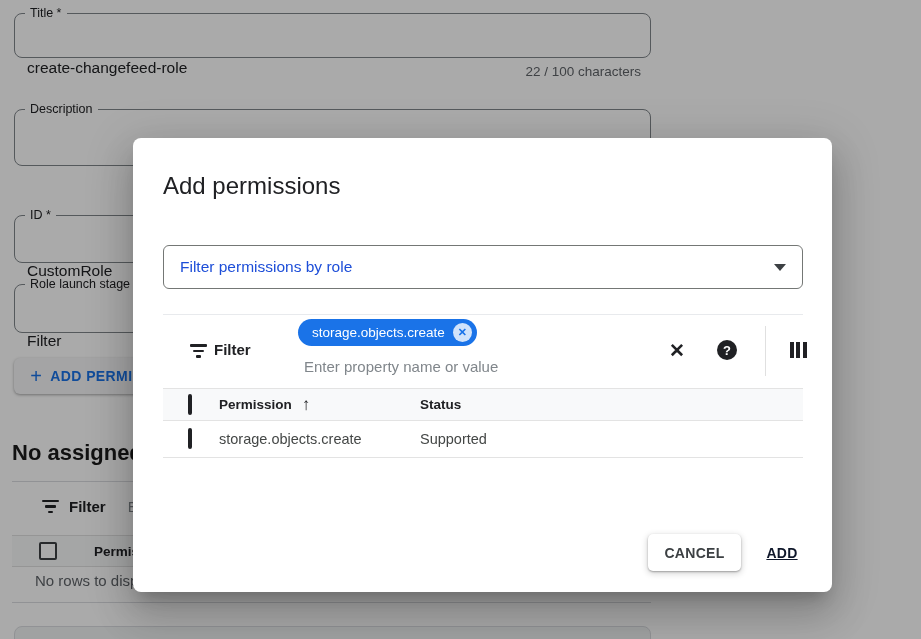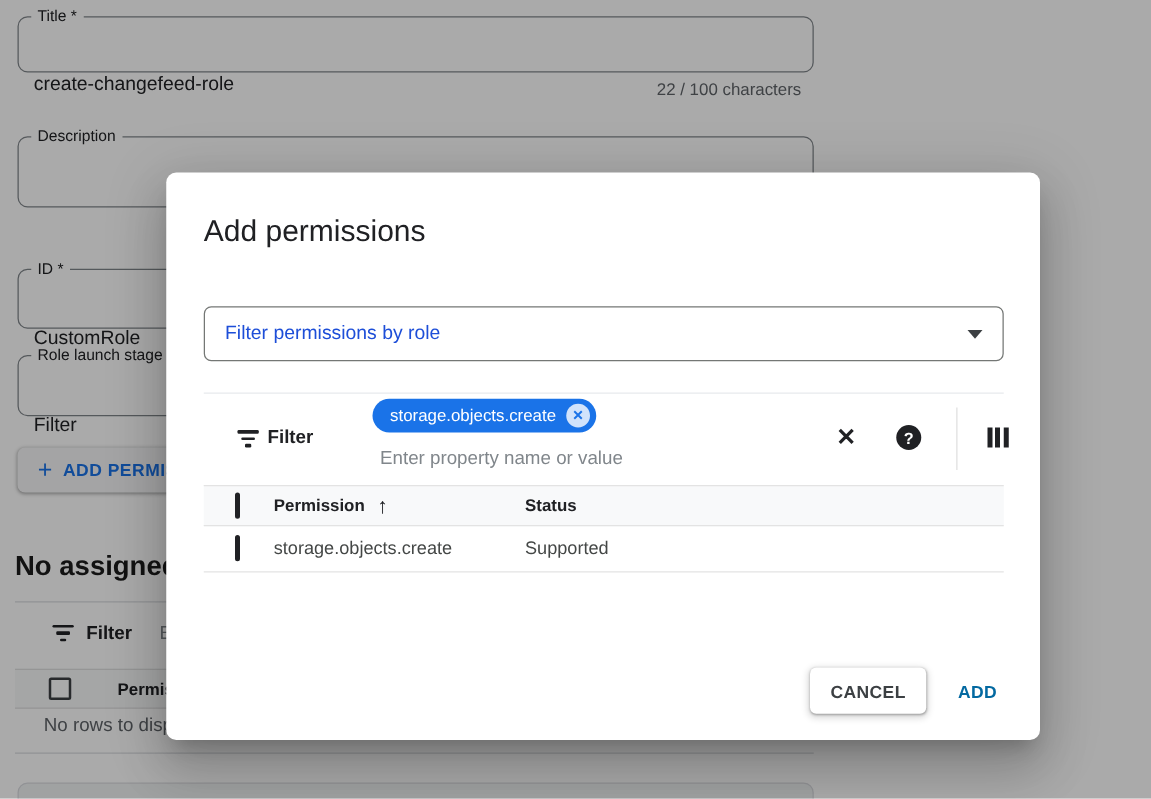--- a/index.html
+++ b/index.html
@@ -89,22 +89,22 @@
   .cell-status { flex:1; }
   .th-text { font-size:13.5px; font-weight:700; color:#202124; }
   .sort-arrow { font-size:17px; font-weight:700; color:#202124; line-height:1; }
   .td-text { font-size:14.5px; color:#444746; }
 
   .cancel-btn { position:absolute; left:515px; top:396px; width:93px; height:37px; background:#fff;
                 border:none; border-radius:5px; box-shadow:0 1px 2px rgba(0,0,0,.3), 0 2px 6px 1px rgba(0,0,0,.15);
                 font-size:14px; font-weight:700; letter-spacing:.3px; color:#3c4043; cursor:pointer;
                 font-family:"Liberation Sans",sans-serif; }
   .add-btn { position:absolute; left:618px; top:396px; width:62px; height:37px; background:transparent;
-             border:none; font-size:14px; font-weight:700; letter-spacing:.3px; color:#0369a1;
-             font-family:"Liberation Sans",sans-serif; }
+             border:none; font-size:14px; font-weight:700; letter-spacing:.3px; color:#0f172a;
+             font-family:"Liberation Sans",sans-serif;text-decoration:underline; }
 </style>
 </head>
 <body>
 
 <div class="page">
 
   <div class="field" style="left:14px; top:13px; width:637px; height:45px;">
     <span class="field-label">Title *</span>
     <span class="field-value v-center">create-changefeed-role</span>
   </div>

